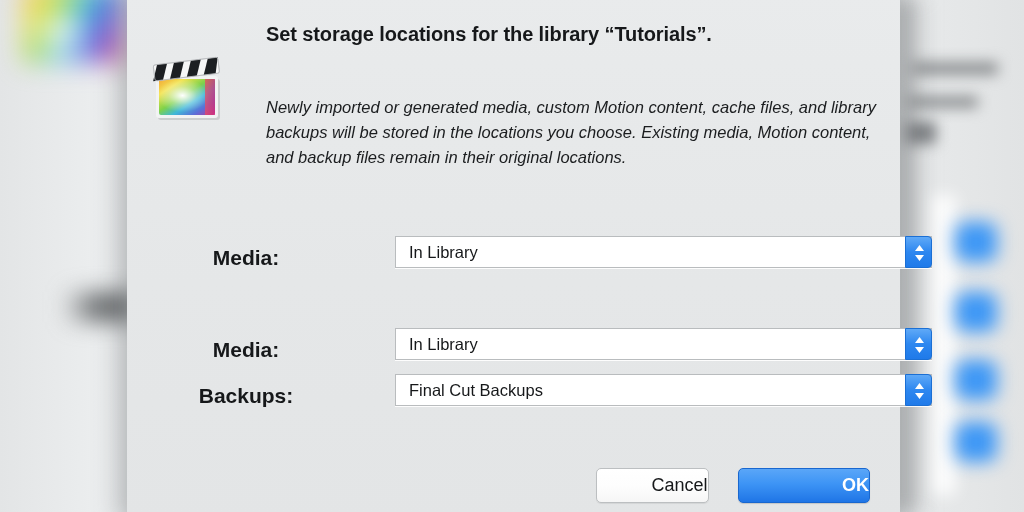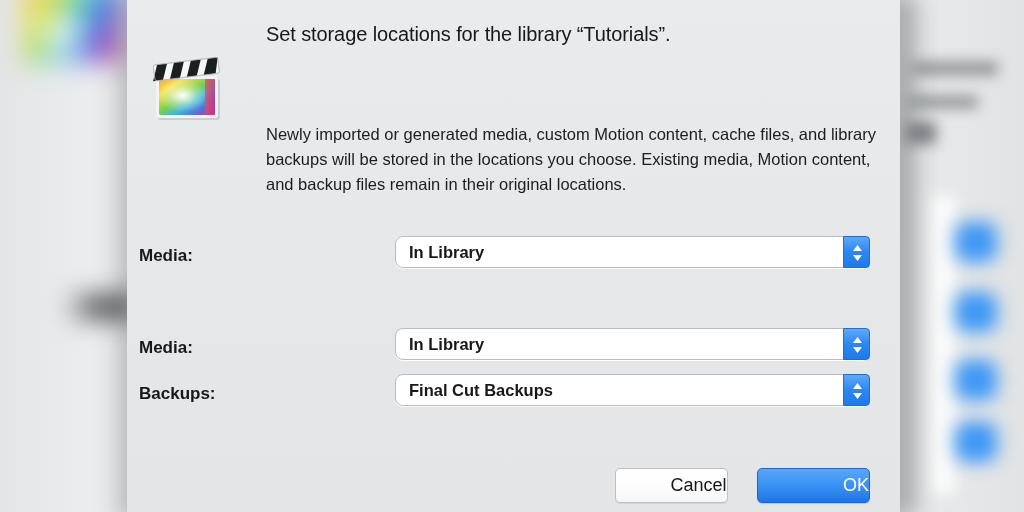--- a/index.html
+++ b/index.html
@@ -118,71 +118,71 @@
     height: 78px;
   }
 
   
   .title {
     position: absolute;
     left: 139px;
     top: 33px;
     width: 600px;
     font-size: 20px;
-    font-weight: normal;
+    font-weight: bold;
     color: #16181a;
     letter-spacing: -0.1px;
   }
 
   .body-text {
     position: absolute;
     left: 139px;
-    top: 132px;
+    top: 105px;
     width: 616px;
     font-size: 16.5px;
     line-height: 25px;
     color: #1b1d1f;
+    font-style: italic;
   }
 
   
   .form {
     position: absolute;
     left: 0;
     top: 246px;
     width: 773px;
   }
 
   .row {
     position: relative;
     height: 46px;
   }
 
   .row-label {
     position: absolute;
-    left: 12px;
+    left: 0;
     top: 10px;
     width: 238px;
-    text-align: left;
-    font-size: 17px;
+    text-align: center;
+    font-size: 21px;
     font-weight: bold;
     color: #16181a;
   }
 
   .popup {
     position: absolute;
     left: 268px;
     top: 0;
-    width: 475px;
+    width: 537px;
     height: 32px;
     background: #ffffff;
     border: 1px solid #b9bcbe;
-    border-radius: 8px;
+    border-radius: 0;
     box-shadow: 0 1px 0 rgba(255,255,255,0.9);
     box-sizing: border-box;
-    font-weight: bold;
   }
 
   .popup-value {
     position: absolute;
     left: 13px;
     top: 6px;
     font-size: 16.5px;
     color: #16181a;
     white-space: nowrap;
   }
@@ -222,28 +222,29 @@
     width: 113px;
     height: 35px;
     line-height: 33px;
     background: linear-gradient(180deg, #ffffff 0%, #fdfdfd 52%, #f6f6f6 100%);
     border: 1px solid #bcbfc1;
     color: #16181a;
     box-shadow: 0 1px 1px rgba(0,0,0,0.07);
   }
 
   .btn-ok {
-    width: 113px;
+    width: 132px;
     height: 35px;
     line-height: 33px;
     margin-left: 25px;
     background: linear-gradient(180deg, #5aa6f8 0%, #3d94f5 45%, #1f75e6 100%);
     border: 1px solid #1967cf;
     color: #ffffff;
     box-shadow: 0 1px 1px rgba(0,0,0,0.14);
+    font-weight: bold;
   }
 </style>
 </head>
 <body>
 
 <div id="screen">
 
   <div class="backdrop">
     <div class="blur-rainbow"></div>
     <div class="blur-darkbar"></div>

